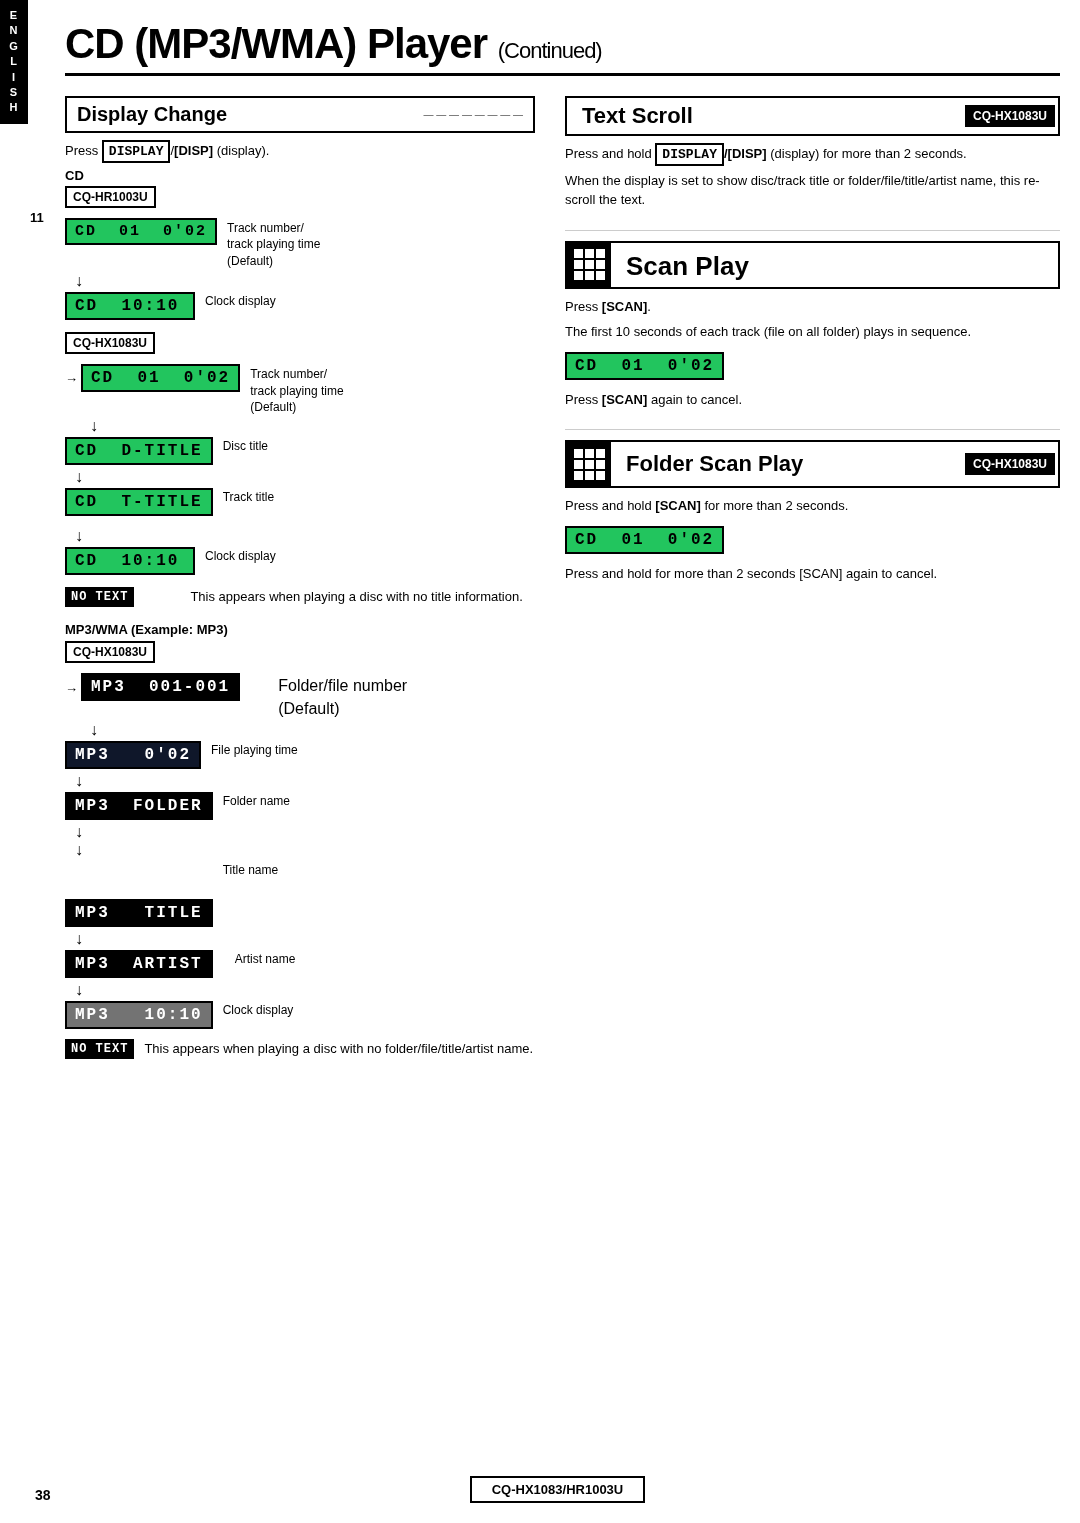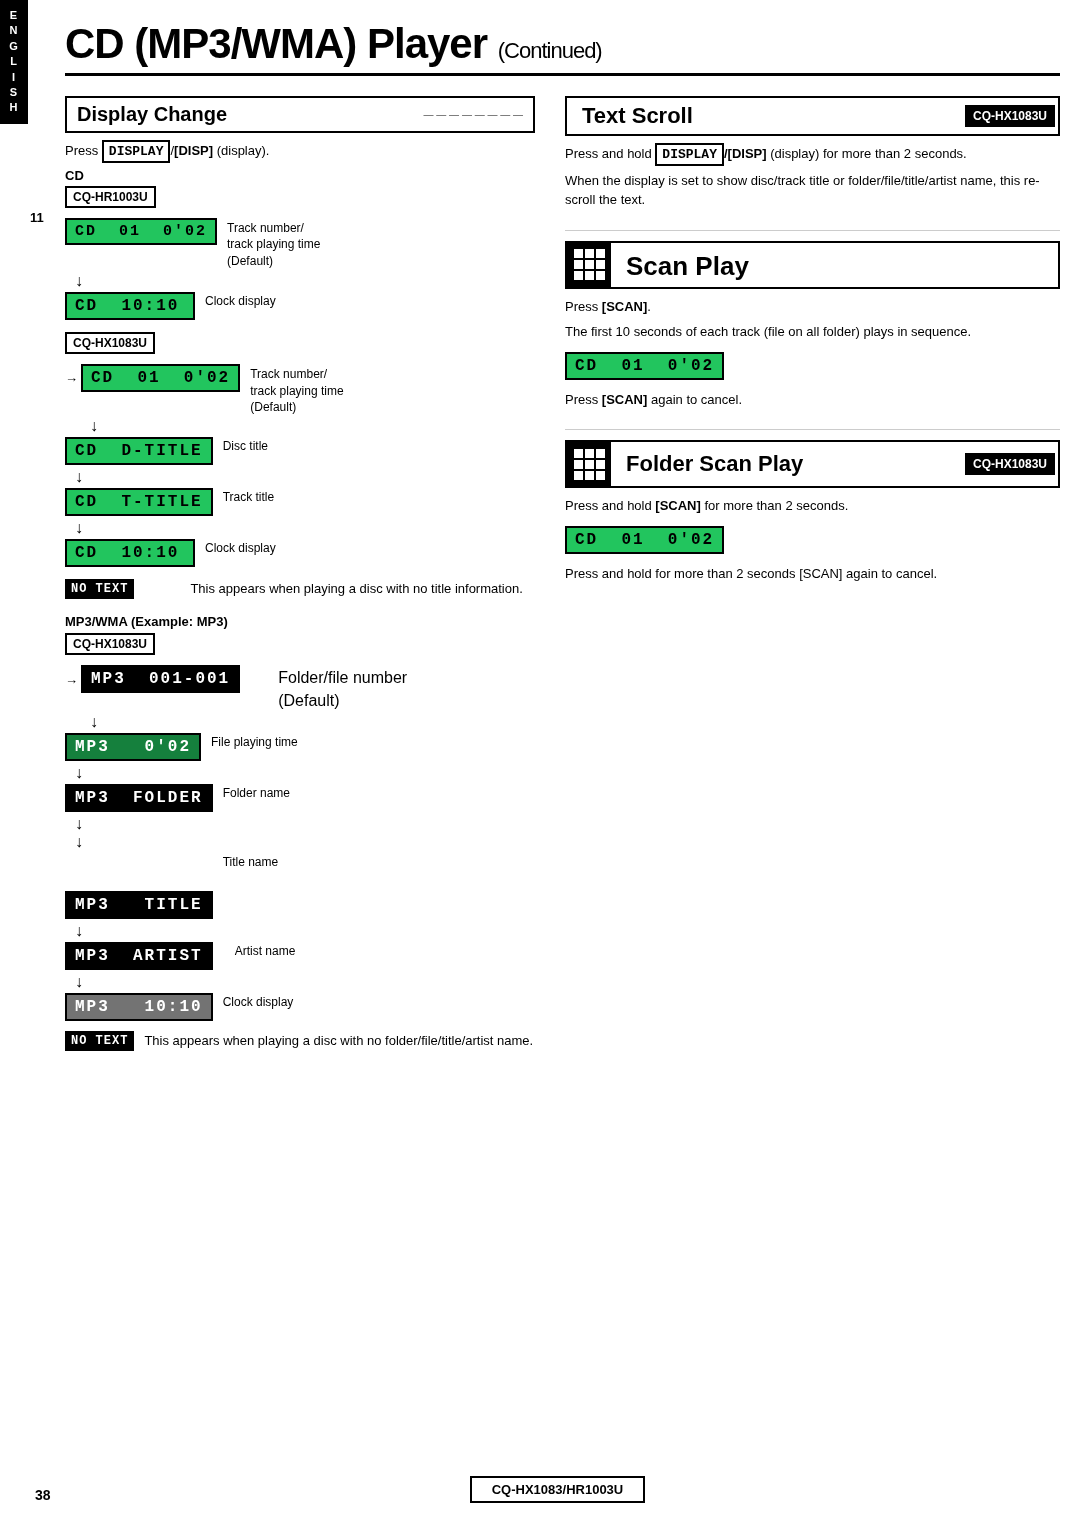--- a/index.html
+++ b/index.html
@@ -219,21 +219,21 @@
               </div>
             </div>
             <div style="font-size:12px; padding-top:4px; line-height:1.4;">Track number/<br>track playing time<br>(Default)</div>
           </div>
           <div style="padding-left:25px; font-size:16px;">↓</div>
           <div style="display:flex; align-items:flex-start; gap:10px; margin-bottom:1px;">
             <div class="lcd-display">CD &nbsp;D-TITLE</div>
             <div style="font-size:12px; padding-top:4px;">Disc title</div>
           </div>
           <div style="padding-left:10px; font-size:16px;">↓</div>
-          <div style="display:flex; align-items:flex-start; gap:10px; margin-bottom:1px;">
+          <div style="display:flex; align-items:flex-start; gap:10px; margin-bottom:9px;">
             <div class="lcd-display">CD &nbsp;T-TITLE</div>
             <div style="font-size:12px; padding-top:4px;">Track title</div>
           </div>
           <div style="padding-left:10px; font-size:16px;">↓</div>
           <div style="display:flex; align-items:flex-start; gap:10px;">
             <div class="lcd-display">CD &nbsp;10:10</div>
             <div style="font-size:12px; padding-top:4px;">Clock display</div>
           </div>
         </div>
 
@@ -254,21 +254,21 @@
               <div style="display:flex; align-items:center; gap:3px;">
                 <span style="font-size:13px; font-weight:bold;">→</span>
                 <div class="lcd-display" style="background:#000; color:#fff;">MP3 &nbsp;001-001</div>
               </div>
               <div style="font-size:16px; padding-top:4px; line-height:1.4;margin-left:28px;">Folder/file number<br>(Default)</div>
             </div>
 
             <div style="padding-left:25px; font-size:16px;">↓</div>
 
             <div style="display:flex; align-items:flex-start; gap:10px; margin-bottom:1px;">
-              <div class="lcd-display" style="background:#15803d;color:#fff;">MP3 &nbsp;&nbsp;0'02</div>
+              <div class="lcd-display" style="background:#0f172a;color:#fff;">MP3 &nbsp;&nbsp;0'02</div>
               <div style="font-size:12px; padding-top:4px;">File playing time</div>
             </div>
 
             <div style="padding-left:10px; font-size:16px;">↓</div>
 
             <div style="display:flex; align-items:flex-start; gap:10px; margin-bottom:1px;">
               <div class="lcd-display" style="background:#000;color:#fff;">MP3 &nbsp;FOLDER</div>
               <div style="font-size:12px; padding-top:4px;">Folder name</div>
             </div>
 

